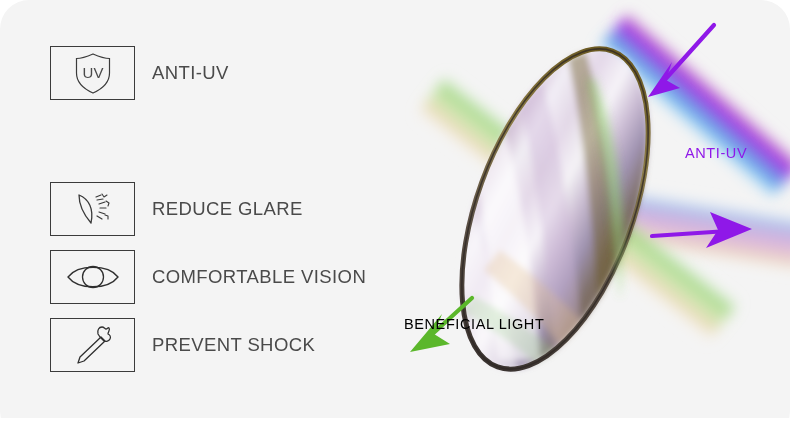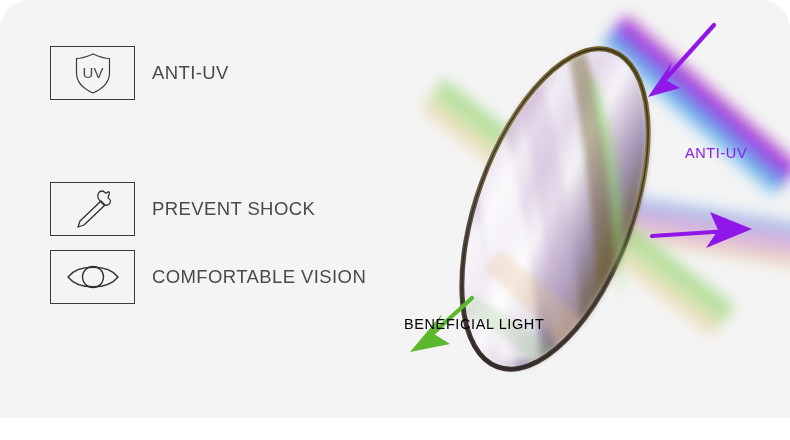--- a/index.html
+++ b/index.html
@@ -111,40 +111,50 @@
           <path d="M24 3 C16 6.5 10.5 7.5 7.5 7.5 L7.5 22 C7.5 31 15 38 24 42 C33 38 40.5 31 40.5 22 L40.5 7.5 C37.5 7.5 32 6.5 24 3 Z" fill="none" stroke="#3b3b3b" stroke-width="1.2"></path>
           <text class="uv-text" x="24" y="27" text-anchor="middle">UV</text>
         </svg>
       </div>
       <div class="feature-label">ANTI-UV</div>
     </div>
 
     <div class="feature-row">
     </div>
 
+    <div class="feature-row">
+      <div class="feature-icon-box">
+        <svg width="48" height="42" viewBox="0 0 48 42">
+          <path d="M10 7 C20 11 25 21 22 35 C16 28 10 18 10 7 Z" fill="none" stroke="#3b3b3b" stroke-width="1.3" stroke-linejoin="round"></path>
+          <path d="M27 9 l5 -2 M28 12 l6 -1 M30 16 l6 -2 M31 20 l6 0 M30 24 l6 2 M28 28 l5 3" fill="none" stroke="#3b3b3b" stroke-width="1.2" stroke-linecap="round"></path>
+          <path d="M33 6 l2 3 l3 -2 M37 13 l3 2 l-1 3 M36 27 l3 1 l0 3" fill="none" stroke="#3b3b3b" stroke-width="1.1" stroke-linecap="round" stroke-linejoin="round"></path>
+        </svg>
+      </div>
+      <div class="feature-label">REDUCE GLARE</div>
+    </div>
+
+    <div class="feature-row">
+      <div class="feature-icon-box">
+        <svg width="58" height="34" viewBox="0 0 58 34">
+          <path d="M4 17 C14 4 44 4 54 17 C44 30 14 30 4 17 Z" fill="none" stroke="#2f2f2f" stroke-width="1.3"></path>
+          <circle cx="29" cy="17" r="10.5" fill="none" stroke="#2f2f2f" stroke-width="1.3"></circle>
+        </svg>
+      </div>
+      <div class="feature-label">COMFORTABLE VISION</div>
+    </div>
 
     <div class="feature-row">
       <div class="feature-icon-box">
         <svg width="46" height="44" viewBox="0 0 46 44">
           <path d="M8 40 L10 34 L31 14 L35 18 L14 38 Z" fill="none" stroke="#2f2f2f" stroke-width="1.3" stroke-linejoin="round"></path>
           <path d="M28 11 C27 7 29 4 32 4 C34 4 35 6 36 6 C37.5 6 38 4 39 5 C40.5 6.5 38 9 38 11
                    C40 12 41 14 40 16 C39 18 36 19 34 18 L30 14 Z" fill="none" stroke="#2f2f2f" stroke-width="1.3" stroke-linejoin="round"></path>
         </svg>
       </div>
       <div class="feature-label">PREVENT SHOCK</div>
-    </div>
-
-    <div class="feature-row">
-      <div class="feature-icon-box">
-        <svg width="58" height="34" viewBox="0 0 58 34">
-          <path d="M4 17 C14 4 44 4 54 17 C44 30 14 30 4 17 Z" fill="none" stroke="#2f2f2f" stroke-width="1.3"></path>
-          <circle cx="29" cy="17" r="10.5" fill="none" stroke="#2f2f2f" stroke-width="1.3"></circle>
-        </svg>
-      </div>
-      <div class="feature-label">COMFORTABLE VISION</div>
     </div>
   </div>
 
   <div id="art">
     <svg width="410" height="418" viewBox="0 0 410 418">
       <defs>
 
         <filter id="blurA" x="-40%" y="-40%" width="180%" height="180%">
           <feGaussianBlur stdDeviation="7"></feGaussianBlur>
         </filter>

